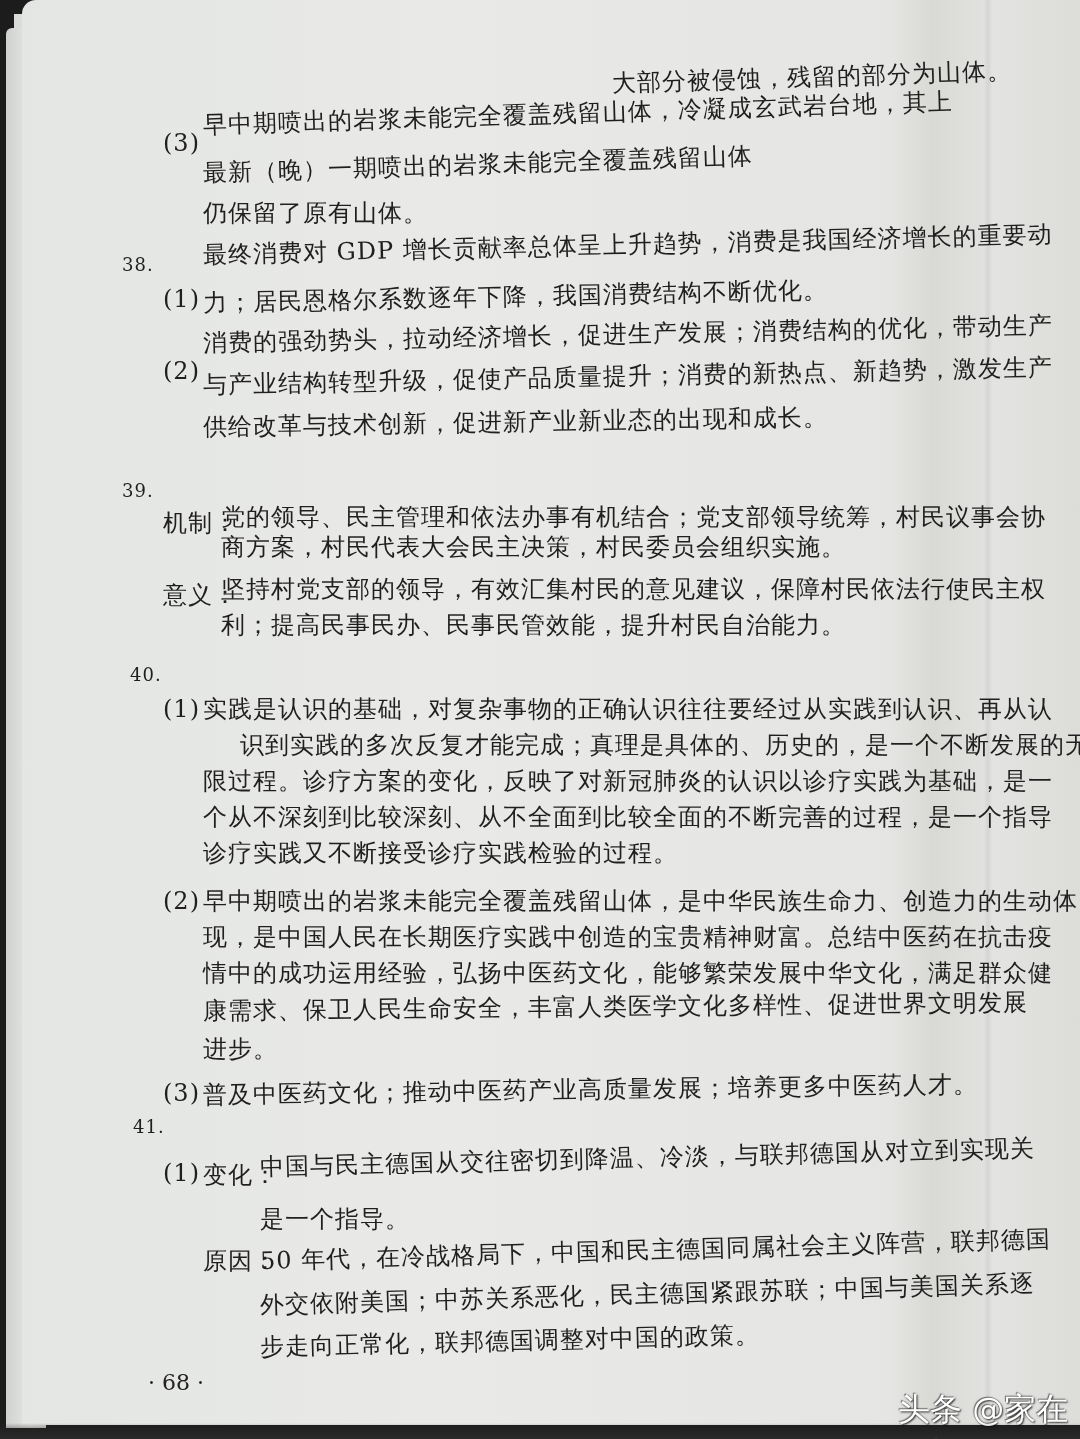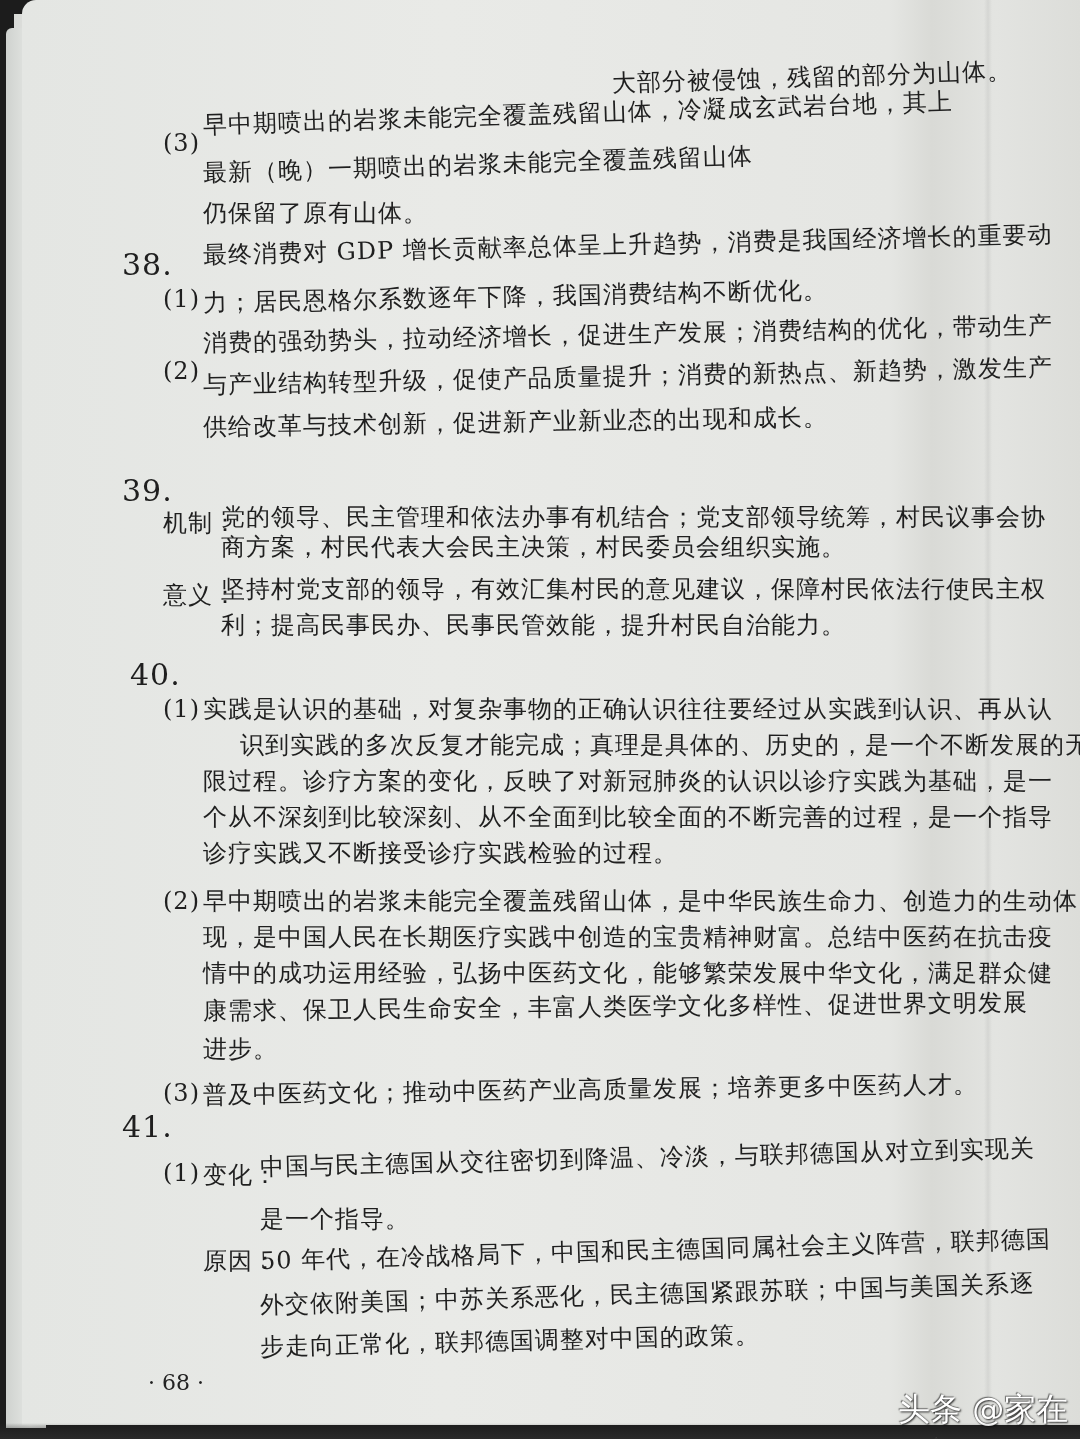--- a/index.html
+++ b/index.html
@@ -32,21 +32,21 @@
       background: linear-gradient(180deg, rgba(0,0,0,0) 0%, #2a2a2a 100%);
     }
     .content {
       position: absolute; left: 0; top: 0; width: 1080px; height: 1439px;
       color: #1f1f1f;
     }
     .line {
       position: absolute; white-space: nowrap;
       font-size: 24px; line-height: 30px; letter-spacing: 1px;
     }
-    .qnum { font-size: 30px; }
+    .qnum { font-size: 18px; }
     .pageno {
       position: absolute; left: 148px; top: 1370px;
       font-size: 22px; color: #222;
     }
     .watermark {
       position: absolute; left: 898px; top: 1388px;
       font-family: "DejaVu Sans", "Liberation Sans", sans-serif;
       font-size: 32px; color: #ffffff;
       text-shadow: 1px 1px 2px rgba(0,0,0,0.85), -1px -1px 1px rgba(0,0,0,0.5);
       letter-spacing: 0px;
@@ -103,21 +103,21 @@
     <div class="line" style="left:203px; top:886px;">早中期喷出的岩浆未能完全覆盖残留山体，是中华民族生命力、创造力的生动体</div>
     <div class="line" style="left:203px; top:922px;">现，是中国人民在长期医疗实践中创造的宝贵精神财富。总结中医药在抗击疫</div>
     <div class="line" style="left:203px; top:958px;">情中的成功运用经验，弘扬中医药文化，能够繁荣发展中华文化，满足群众健</div>
     <div class="line" style="left:203px; top:996px; transform:rotate(-0.6deg); transform-origin:left;">康需求、保卫人民生命安全，丰富人类医学文化多样性、促进世界文明发展</div>
     <div class="line" style="left:203px; top:1034px;">进步。</div>
     <div class="line" style="left:163px; top:1078px;">(3)</div>
     <div class="line" style="left:203px; top:1080px; transform:rotate(-0.8deg); transform-origin:left;">普及中医药文化；推动中医药产业高质量发展；培养更多中医药人才。</div>
   </div>
 
   <div>
-    <div class="line qnum" style="left:122px; top:1112px;">41.</div>
+    <div class="line qnum" style="left:133px; top:1112px;">41.</div>
     <div class="line" style="left:163px; top:1158px;">(1)</div>
     <div class="line" style="left:203px; top:1160px;">变化：</div>
     <div class="line" style="left:260px; top:1152px; transform:rotate(-1.4deg); transform-origin:left;">中国与民主德国从交往密切到降温、冷淡，与联邦德国从对立到实现关</div>
     <div class="line" style="left:260px; top:1204px;">是一个指导。</div>
     <div class="line" style="left:203px; top:1246px;">原因：</div>
     <div class="line" style="left:260px; top:1246px; transform:rotate(-1.6deg); transform-origin:left;">50 年代，在冷战格局下，中国和民主德国同属社会主义阵营，联邦德国</div>
     <div class="line" style="left:260px; top:1290px; transform:rotate(-1.6deg); transform-origin:left;">外交依附美国；中苏关系恶化，民主德国紧跟苏联；中国与美国关系逐</div>
     <div class="line" style="left:260px; top:1332px; transform:rotate(-1.4deg); transform-origin:left;">步走向正常化，联邦德国调整对中国的政策。</div>
   </div>
 

